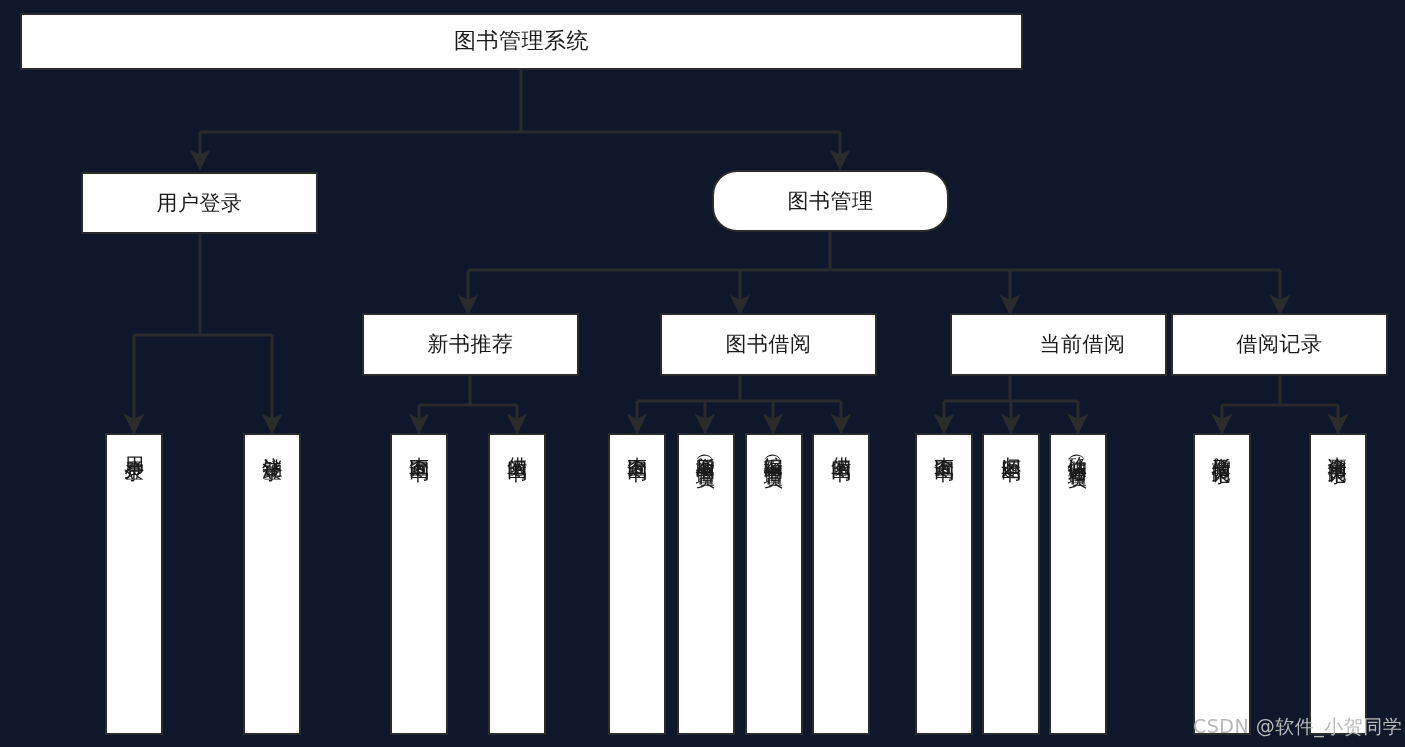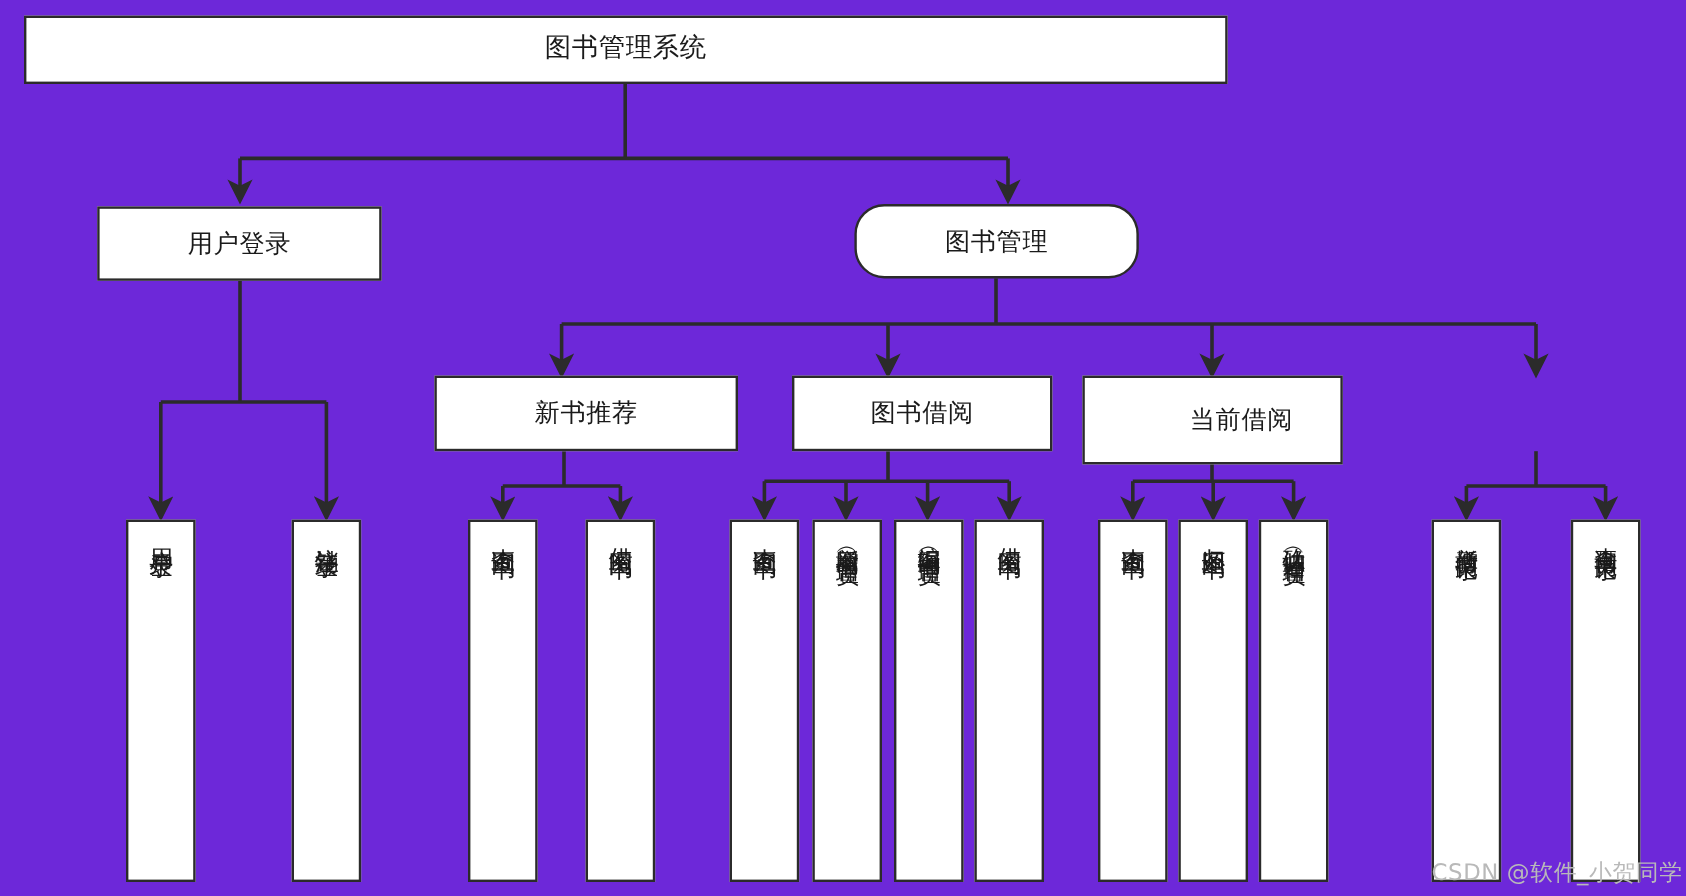--- a/index.html
+++ b/index.html
@@ -8,21 +8,21 @@
     padding: 0;
     background: #ffffff;
   }
   body {
     font-family: "DejaVu Sans", "Liberation Sans", sans-serif;
   }
   #diagram-root {
     position: relative;
     width: 1405px;
     height: 747px;
-    background: #6d28d9;
+    background: #0f172a;
     overflow: hidden;
     text-decoration: underline;
   }
   #edges-layer {
     position: absolute;
     left: 0;
     top: 0;
     width: 1405px;
     height: 747px;
     pointer-events: none;
@@ -138,28 +138,31 @@
     <span class="node-label">图书管理系统</span>
   </div>
 
   <div class="node h" style="left:81px; top:172px; width:237px; height:62px;">
     <span class="node-label">用户登录</span>
   </div>
   <div class="node h" style="left:712px; top:170px; width:237px; height:62px;border-radius:25px;">
     <span class="node-label">图书管理</span>
   </div>
 
-  <div class="node h" style="left:362px; top:313px; width:253px; height:63px;">
+  <div class="node h" style="left:362px; top:313px; width:217px; height:63px;">
     <span class="node-label">新书推荐</span>
   </div>
   <div class="node h" style="left:660px; top:313px; width:217px; height:63px;">
     <span class="node-label">图书借阅</span>
   </div>
-  <div class="node h" style="left:902px; top:313px; width:217px; height:74px;padding-left:48px;">
+  <div class="node h" style="left:950px; top:313px; width:217px; height:63px;padding-left:48px;">
     <span class="node-label">当前借阅</span>
+  </div>
+  <div class="node h" style="left:1171px; top:313px; width:217px; height:63px;">
+    <span class="node-label">借阅记录</span>
   </div>
 
   <div class="node v" style="left:105px; top:433px; width:58px; height:302px;">
     <span class="node-label">用户登录</span>
   </div>
   <div class="node v" style="left:243px; top:433px; width:58px; height:302px;">
     <span class="node-label">注销登录</span>
   </div>
 
   <div class="node v" style="left:390px; top:433px; width:58px; height:302px;">

